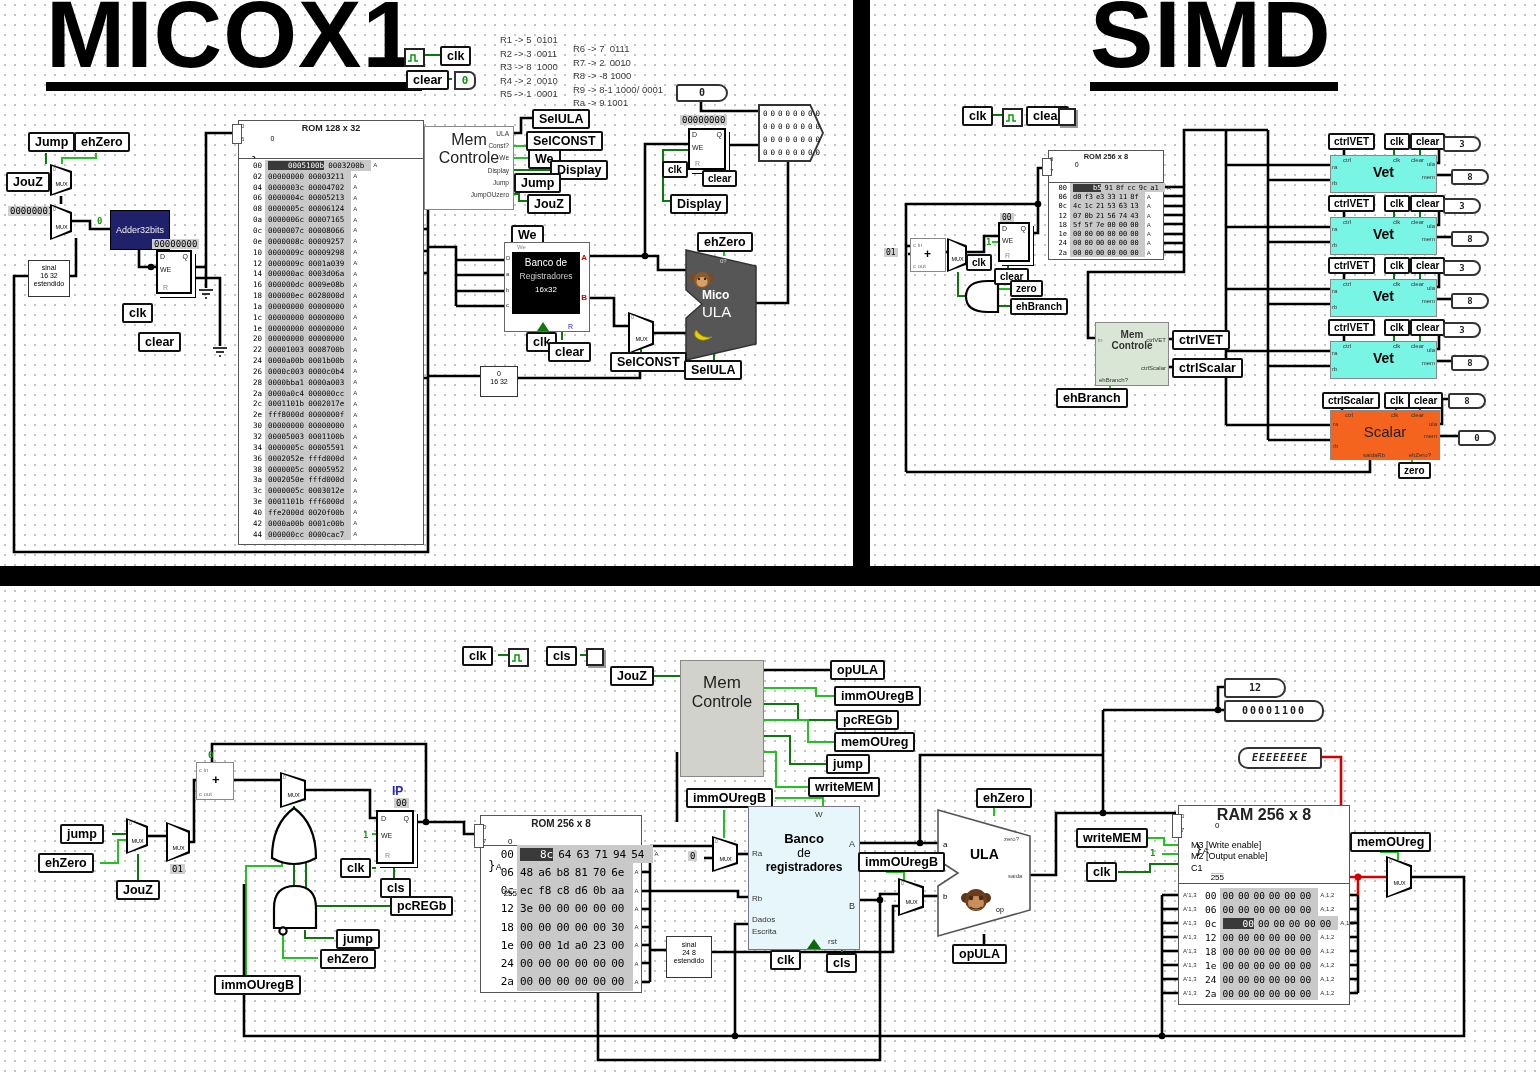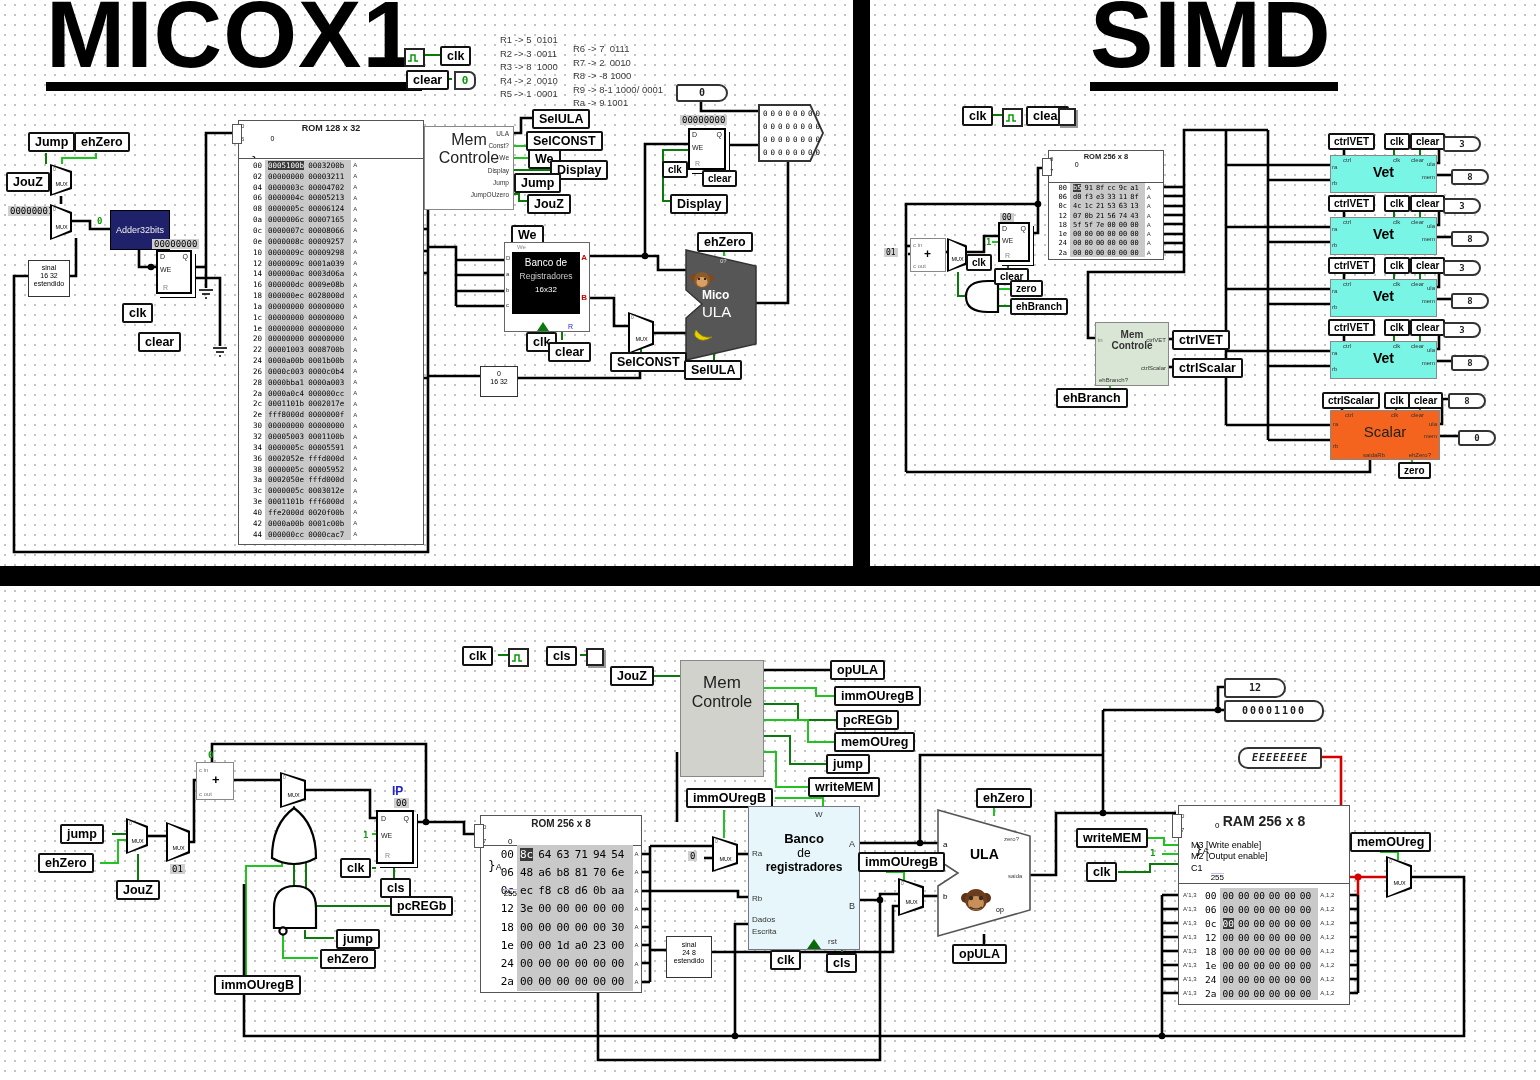--- a/index.html
+++ b/index.html
@@ -34,21 +34,21 @@
   .frac{display:inline-flex;flex-direction:column;font:7px "Liberation Sans",sans-serif;line-height:7px;text-align:center;vertical-align:middle;}
   .frac .den{border-top:1px solid #c4b5fd;margin-top:43px;}
   .brace{font:12px "DejaVu Sans",sans-serif;}
   .notch{position:absolute;width:8px;border:1.5px solid #555;background:#fff;z-index:4;}
   .pintx{position:absolute;font:6px "Liberation Sans",sans-serif;color:#333;z-index:4;white-space:nowrap;}
   .tbl{position:absolute;font-family:"DejaVu Sans Mono",monospace;z-index:3;}
   .trow{display:flex;align-items:center;height:var(--rh);}
   .trow .addr{width:var(--aw);text-align:right;padding-right:3px;}
   .trow .cells{background:#c9c9c9;display:flex;align-items:center;height:100%;padding:0 3px;}
   .trow .cell{margin-right:var(--cg);}
-  .trow .cell.hl{background:#3a3a3a;color:#fff;}
+  .trow .cell.hl{background:#3a3a3a;color:#fff;padding-left:20px;}
   .trow .pinlbl{font-size:6px;color:#333;margin:0 2px;font-family:"Liberation Sans",sans-serif;}
   .reg{position:absolute;background:#fff;border:2px solid #000;box-shadow:3px 3px 0 #fff,4px 4px 0 #000;z-index:3;}
   .reg .rp{position:absolute;font:7px "Liberation Sans",sans-serif;color:#222;}
   .lines7 div{font:7px "Liberation Sans",sans-serif;line-height:8px;text-align:center;}
   .notes{position:absolute;font:9.5px "Liberation Sans",sans-serif;color:#3a3a3a;line-height:13.5px;z-index:3;white-space:pre;}
   .pent{position:absolute;z-index:3;}
   .pent:before{content:"";position:absolute;inset:0;background:#333;clip-path:polygon(0 0,80% 0,100% 50%,80% 100%,0 100%);}
   .pent:after{content:"";position:absolute;inset:2px;background:#fff;clip-path:polygon(0 0,80% 0,100% 50%,80% 100%,0 100%);}
   .pent .ptxt{position:absolute;left:5px;top:3px;z-index:1;font:7.5px "DejaVu Sans Mono",monospace;letter-spacing:3px;line-height:13px;}
   svg.wires{position:absolute;left:0;top:0;z-index:2;}
@@ -1202,21 +1202,21 @@
   <div class="abs" style="left:943px;top:892px;font-size:8px;z-index:4;">b</div>
   <div class="abs" style="left:1008px;top:873px;font-size:6px;color:#444;z-index:4;">saida</div>
   <div class="abs" style="left:996px;top:906px;font-size:7px;z-index:4;">op</div>
   <div class="tun" style="left:976px;top:788px;">ehZero</div>
   <div class="tun" style="left:952px;top:944px;">opULA</div>
 
   <div class="tun" style="left:1076px;top:828px;">writeMEM</div>
   <div class="gval" style="left:1150px;top:848px;">1</div>
   <div class="tun" style="left:1086px;top:862px;">clk</div>
   <div class="romblk" style="left:1178px;top:805px;width:170px;height:78px;">
-    <div class="romhdr" style="top:7px;font-size:14px;">RAM 256 x 8</div>
+    <div class="romhdr" style="top:0;font-size:16px;">RAM 256 x 8</div>
     <div class="abs" style="left:16px;top:16px;font-size:9px;"><span class="brace">}</span>A
       <span class="frac" style="font-size:8px;line-height:8px;">
           <span>0</span>
           <span class="den">255</span>
         </span></div>
     <div class="abs" style="left:12px;top:34px;font-size:9px;">M3 [Write enable]</div>
     <div class="abs" style="left:12px;top:45px;font-size:9px;">M2 [Output enable]</div>
     <div class="abs" style="left:12px;top:57px;font-size:9px;">C1</div>
   </div>
   <div class="notch" style="left:1172px;top:814px;height:22px;"></div>

